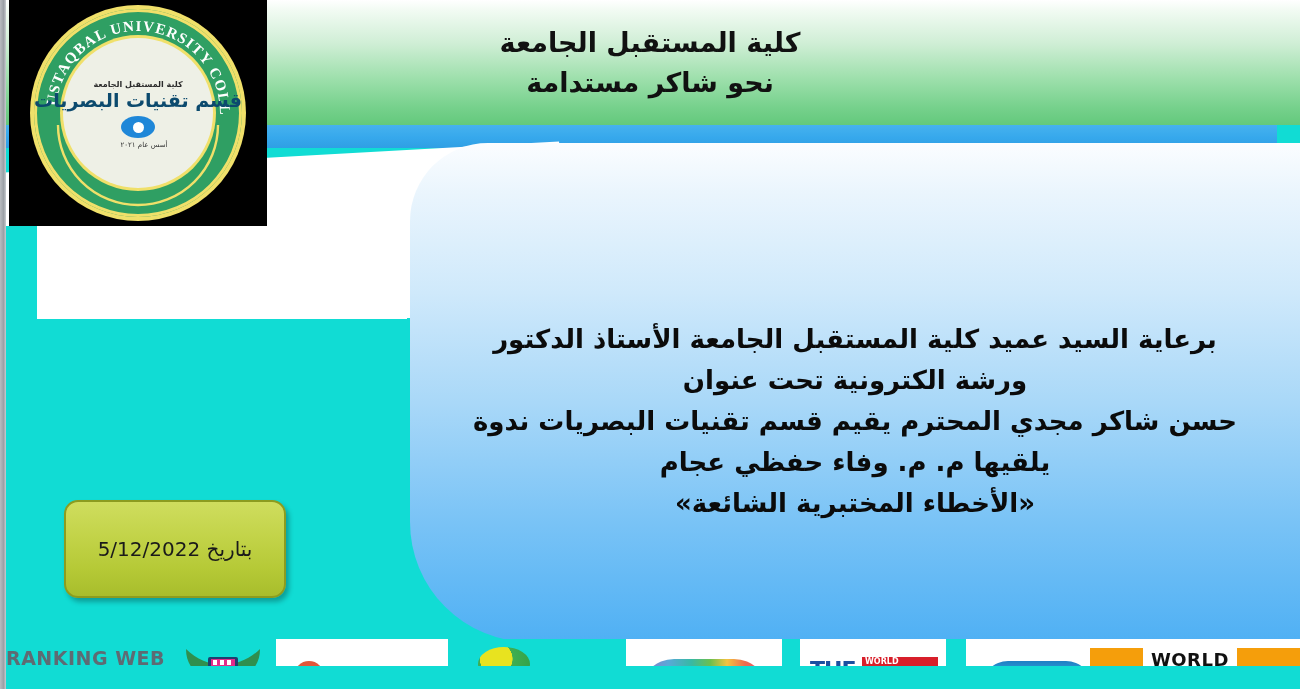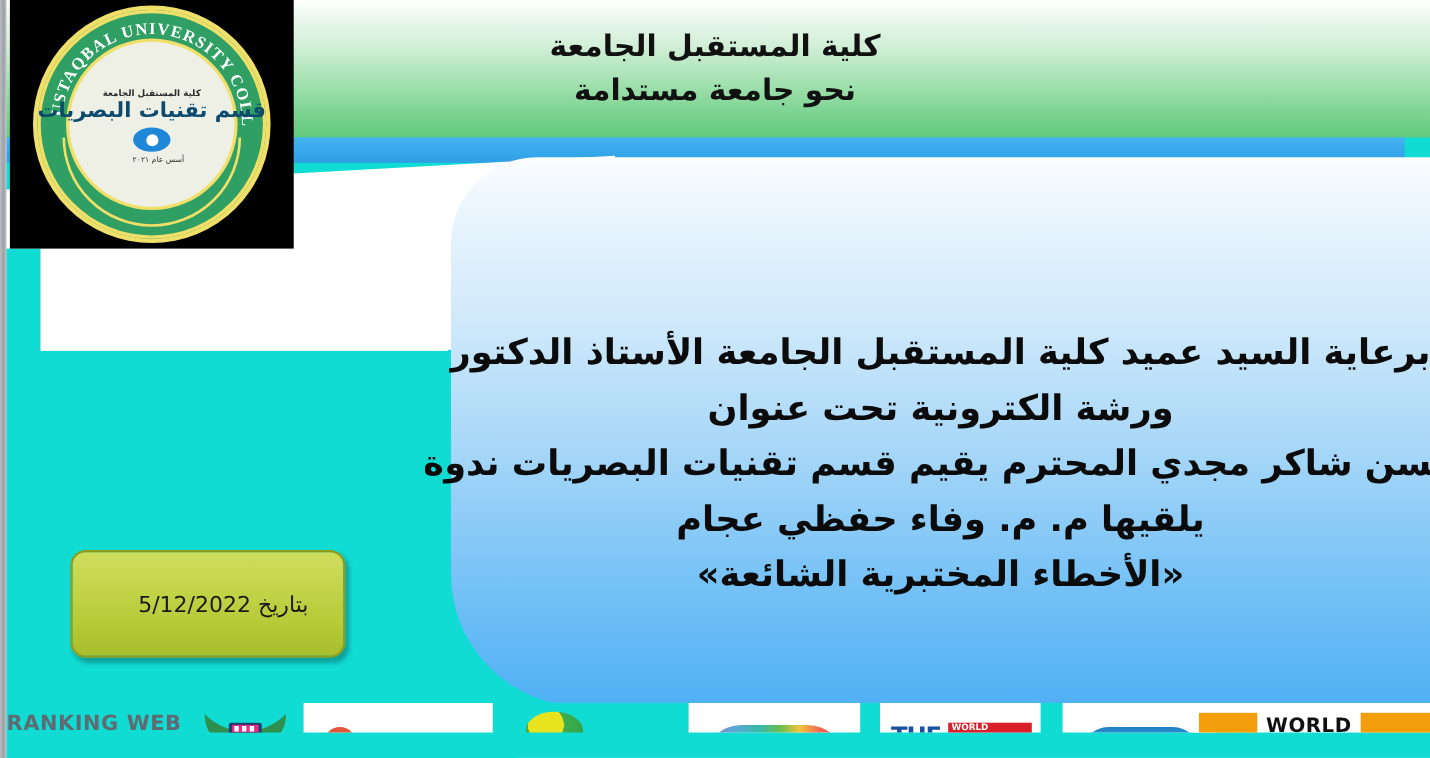--- a/index.html
+++ b/index.html
@@ -135,32 +135,32 @@
     box-sizing:border-box;
   }
   .card-line{
     color:#0b0b0b;
     font-weight:700;
     font-size:25px;
     line-height:1.58;
     text-align:center;
     white-space:nowrap;
   }
-  .card-line.big{font-size:32px;text-align:center;}
+  .card-line.big{font-size:26px;text-align:center;}
 
   
   .date-badge{
     position:absolute;left:64px;top:500px;width:218px;height:94px;
     border-radius:14px;
     background:linear-gradient(180deg,#cfdd5e 0%,#c2d348 38%,#b5c936 72%,#a8bd2c 100%);
     border:2px solid #8c9c1f;
     box-shadow:3px 4px 5px rgba(0,0,0,.28);
     z-index:18;
     direction:rtl;
-    display:flex;flex-direction:column;align-items:center;justify-content:center;padding-left:28px;
+    display:flex;flex-direction:column;align-items:center;justify-content:center;
   }
   .date-line{
     color:#1a1a1a;font-size:20px;line-height:1.35;font-weight:400;white-space:nowrap;
   }
 
   
   .logo-strip{
     position:absolute;left:0;top:639px;width:1300px;height:27px;
     z-index:30;
     background:#11DCD4;
@@ -215,21 +215,21 @@
 </head>
 <body>
 
 <div id="slide">
 
   <div class="gutter"></div>
 
   <div class="header-band"></div>
   <div class="header-text">
     <div class="hline">كلية المستقبل الجامعة</div>
-    <div class="hline">نحو جامعة مستدامة</div>
+    <div class="hline">نحو شاكر مستدامة</div>
   </div>
 
   <div class="blue-ribbon"></div>
   <div class="white-wedge"></div>
   <div class="wedge-mask"></div>
   <div class="wedge-mask2"></div>
 
   <div class="white-box"></div>
 
   <div class="logo-plate">

